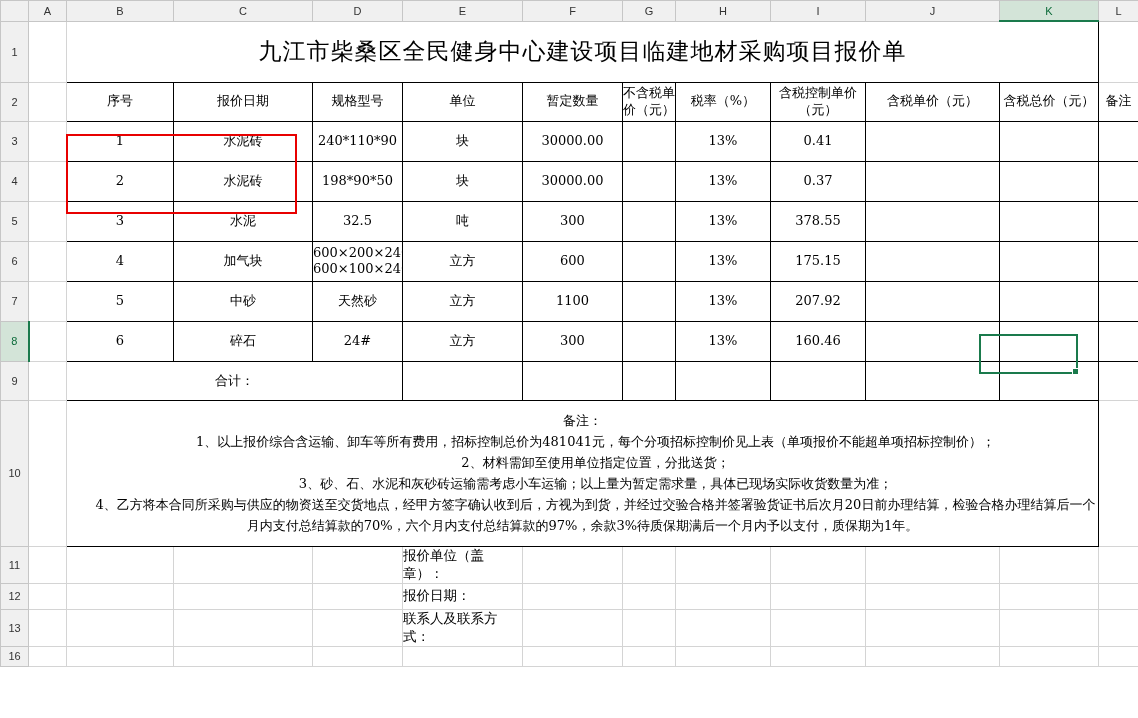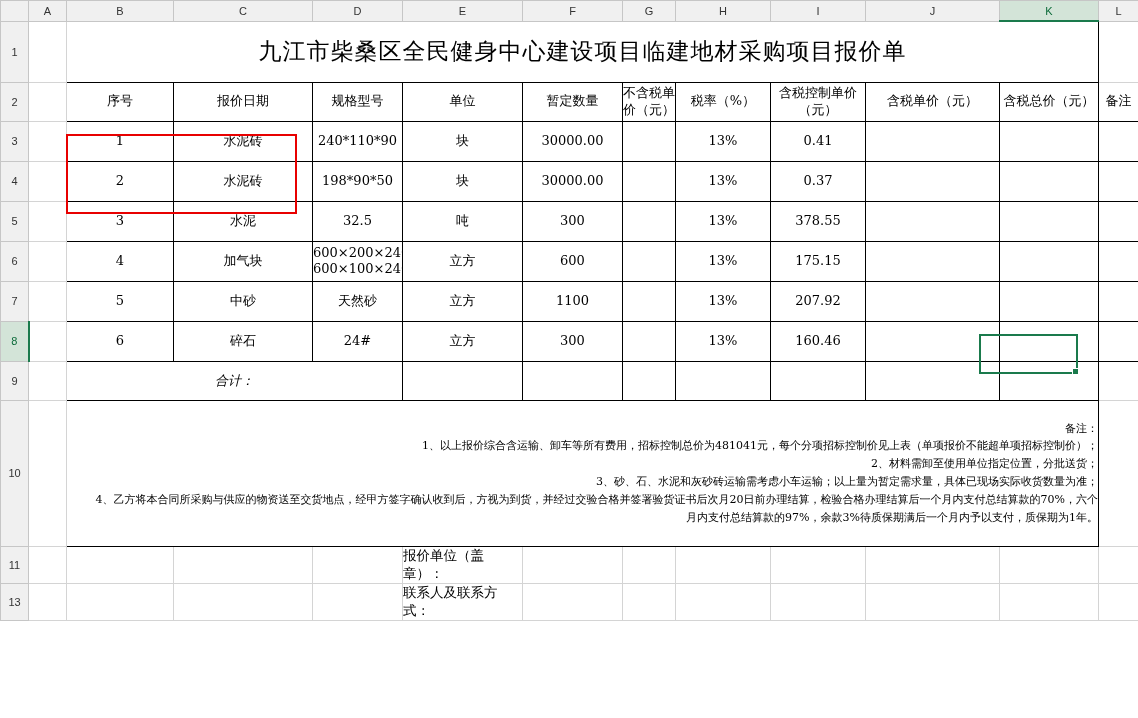--- a/index.html
+++ b/index.html
@@ -89,39 +89,38 @@
     padding: 2px 1px;
   }
   .body-cell {
     font-family: "DejaVu Serif", "Liberation Serif", serif;
     font-size: 13px;
     text-align: center;
     line-height: 1.25;
   }
   .notes-cell {
     font-family: "DejaVu Serif", "Liberation Serif", serif;
-    font-size: 11px;
-    text-align: right;
+    font-size: 13px;
+    text-align: center;
     line-height: 1.62;
     padding: 4px 6px 4px 8px;
   }
   .notes-cell p {
     margin: 0;
   }
   .sign-cell {
     font-family: "DejaVu Serif", "Liberation Serif", serif;
     font-size: 13.5px;
     font-weight: bold;
     padding-right: 4px;
   }
   .sum-cell {
     font-family: "DejaVu Serif", "Liberation Serif", serif;
     font-size: 13px;
     text-align: center;
-    font-style: italic;
   }
   
   #redbox {
     position: absolute;
     border: 2px solid #e80000;
     pointer-events: none;
     box-sizing: border-box;
   }
   
   #activecell {
@@ -341,37 +340,67 @@
       <td class="cell sign-cell">报价单位（盖章）：</td>
       <td class="cell"></td>
       <td class="cell"></td>
       <td class="cell"></td>
       <td class="cell"></td>
       <td class="cell"></td>
       <td class="cell"></td>
       <td class="cell"></td>
     </tr>
 
+    <tr style="height:26px">
+      <td class="rowhdr">12</td>
+      <td class="cell"></td>
+      <td class="cell"></td>
+      <td class="cell"></td>
+      <td class="cell"></td>
+      <td class="cell sign-cell">报价日期：</td>
+      <td class="cell"></td>
+      <td class="cell"></td>
+      <td class="cell"></td>
+      <td class="cell"></td>
+      <td class="cell"></td>
+      <td class="cell"></td>
+      <td class="cell"></td>
+    </tr>
 
     <tr style="height:26px">
       <td class="rowhdr">13</td>
       <td class="cell"></td>
       <td class="cell"></td>
       <td class="cell"></td>
       <td class="cell"></td>
       <td class="cell sign-cell">联系人及联系方式：</td>
       <td class="cell"></td>
       <td class="cell"></td>
       <td class="cell"></td>
       <td class="cell"></td>
       <td class="cell"></td>
       <td class="cell"></td>
       <td class="cell"></td>
     </tr>
 
+    <tr style="height:20px">
+      <td class="rowhdr">16</td>
+      <td class="cell"></td>
+      <td class="cell"></td>
+      <td class="cell"></td>
+      <td class="cell"></td>
+      <td class="cell"></td>
+      <td class="cell"></td>
+      <td class="cell"></td>
+      <td class="cell"></td>
+      <td class="cell"></td>
+      <td class="cell"></td>
+      <td class="cell"></td>
+      <td class="cell"></td>
+    </tr>
   </tbody>
     </table>
 
   <div id="redbox" style="left:66px; top:134px; width:231px; height:80px;"></div>
 
   <div id="activecell" style="left:979px; top:334px; width:99px; height:40px;">
     <div class="handle"></div>
   </div>
 </div>
 

